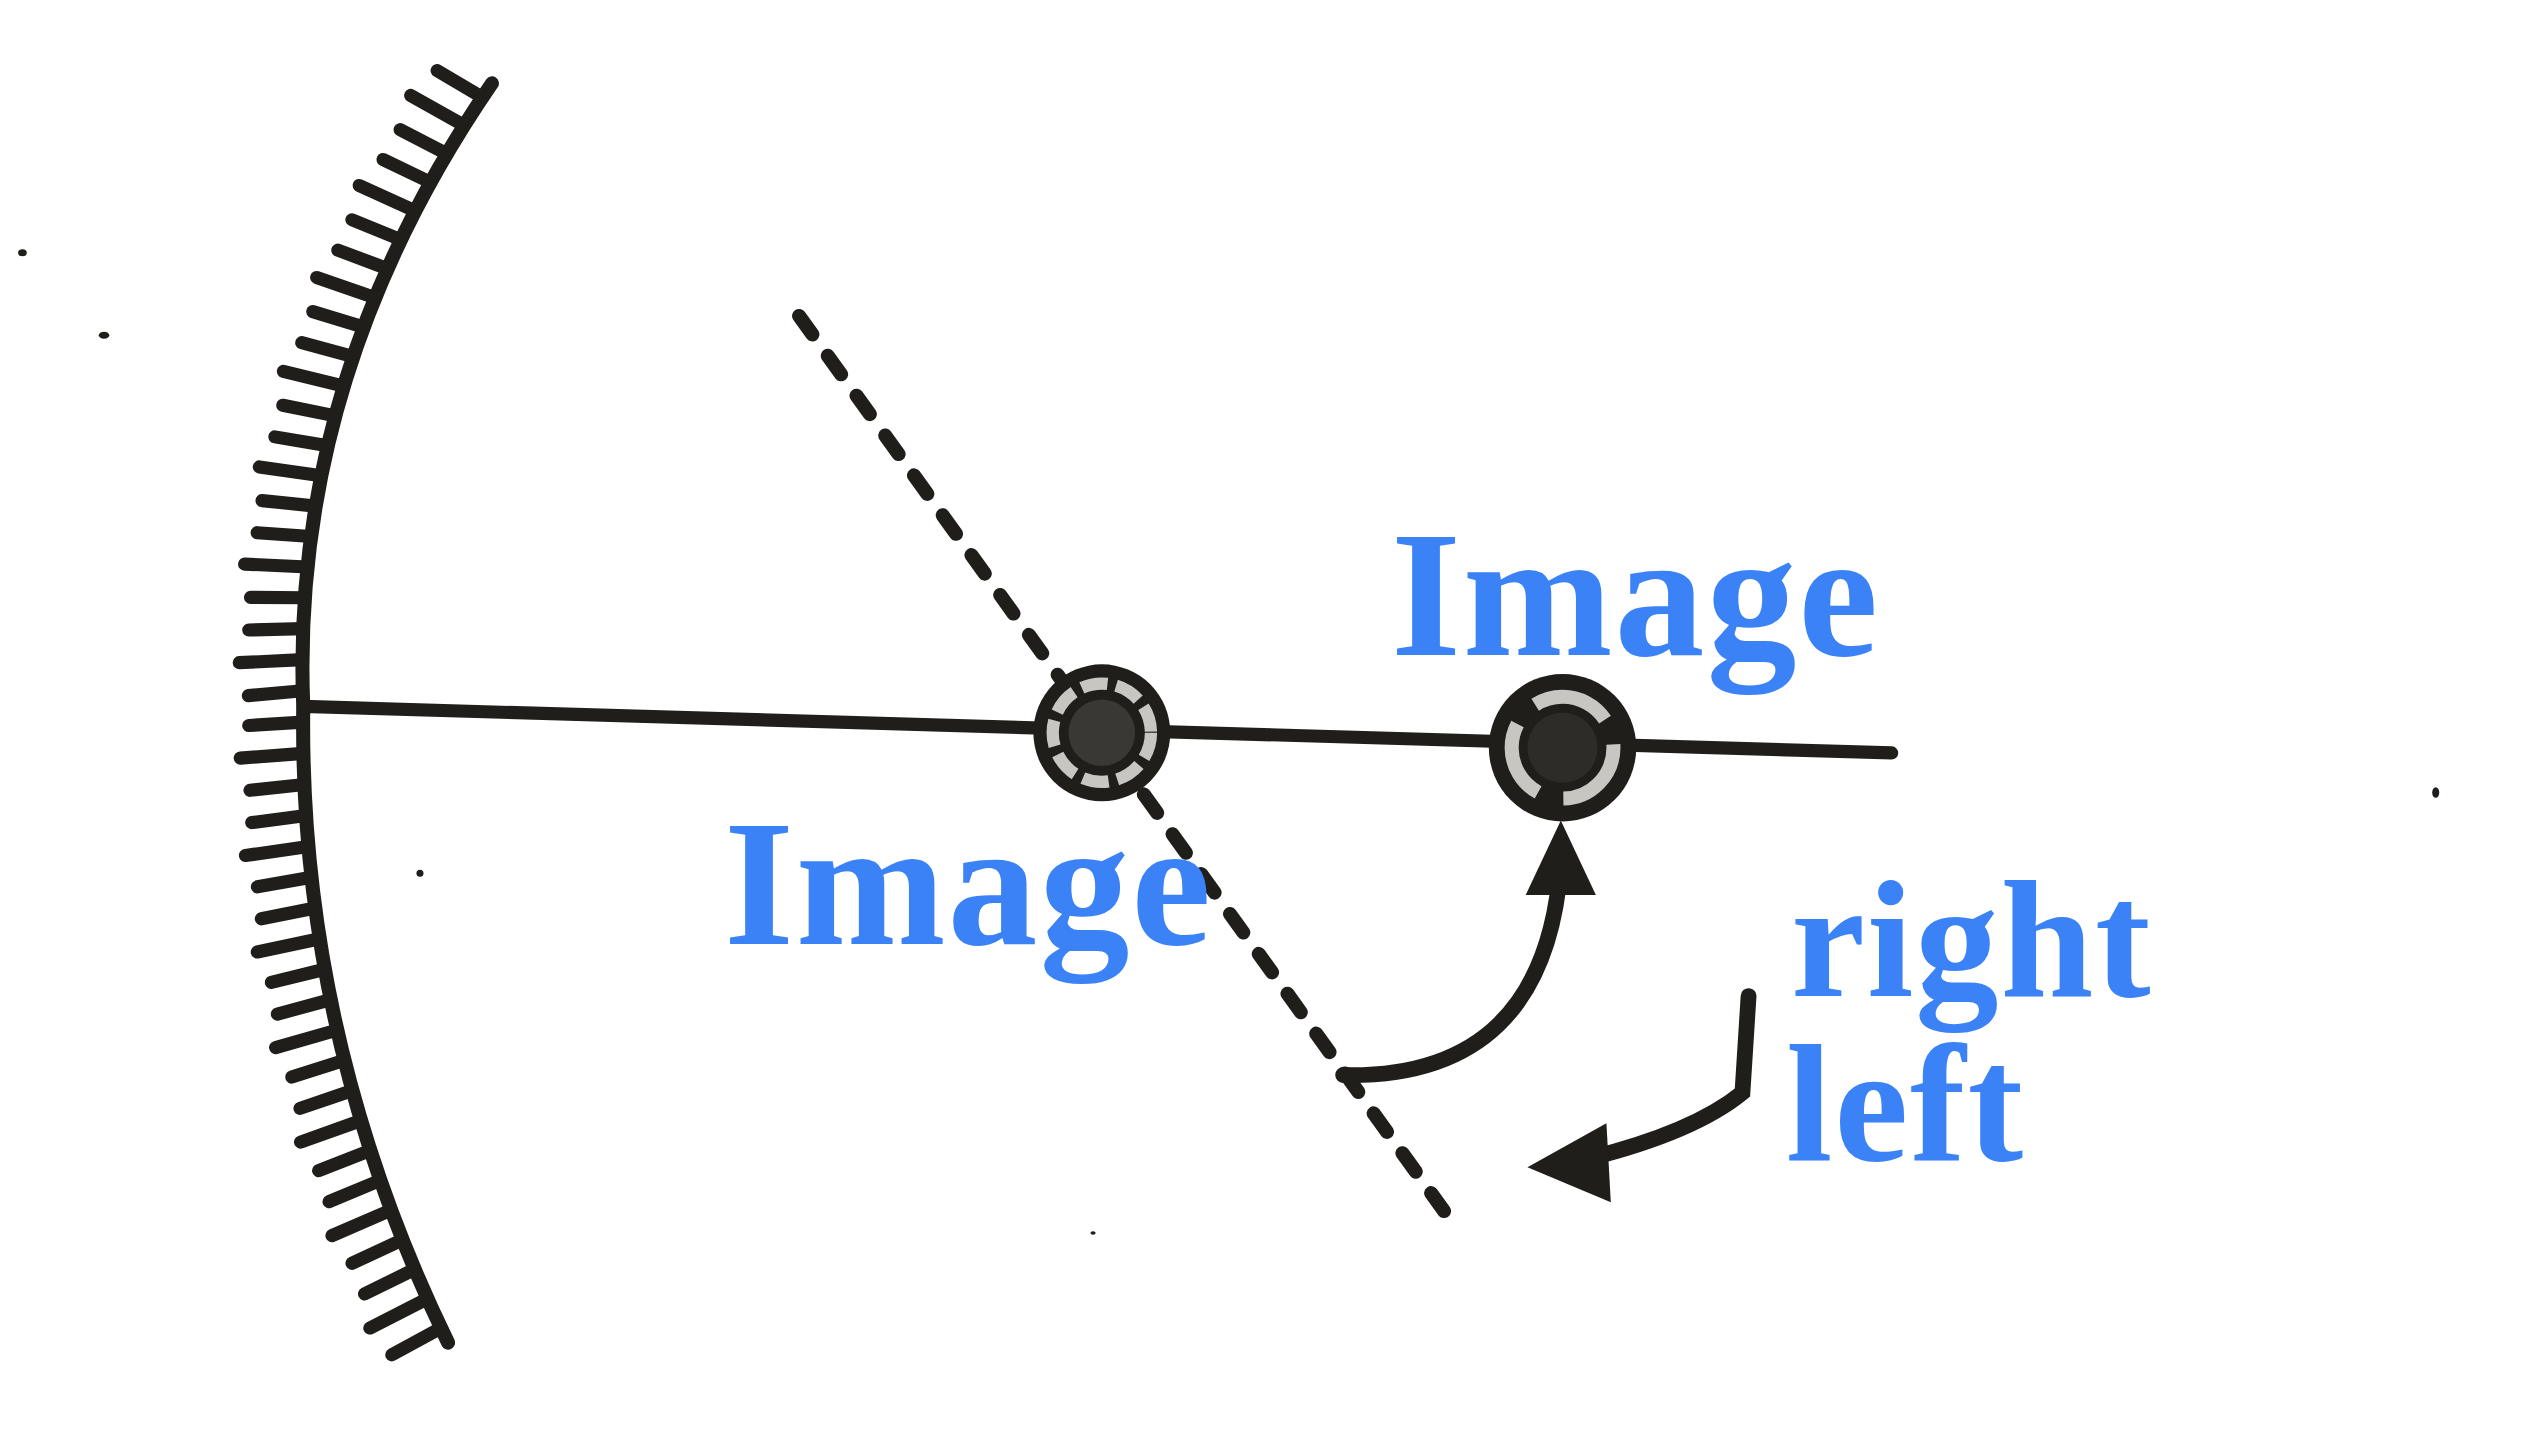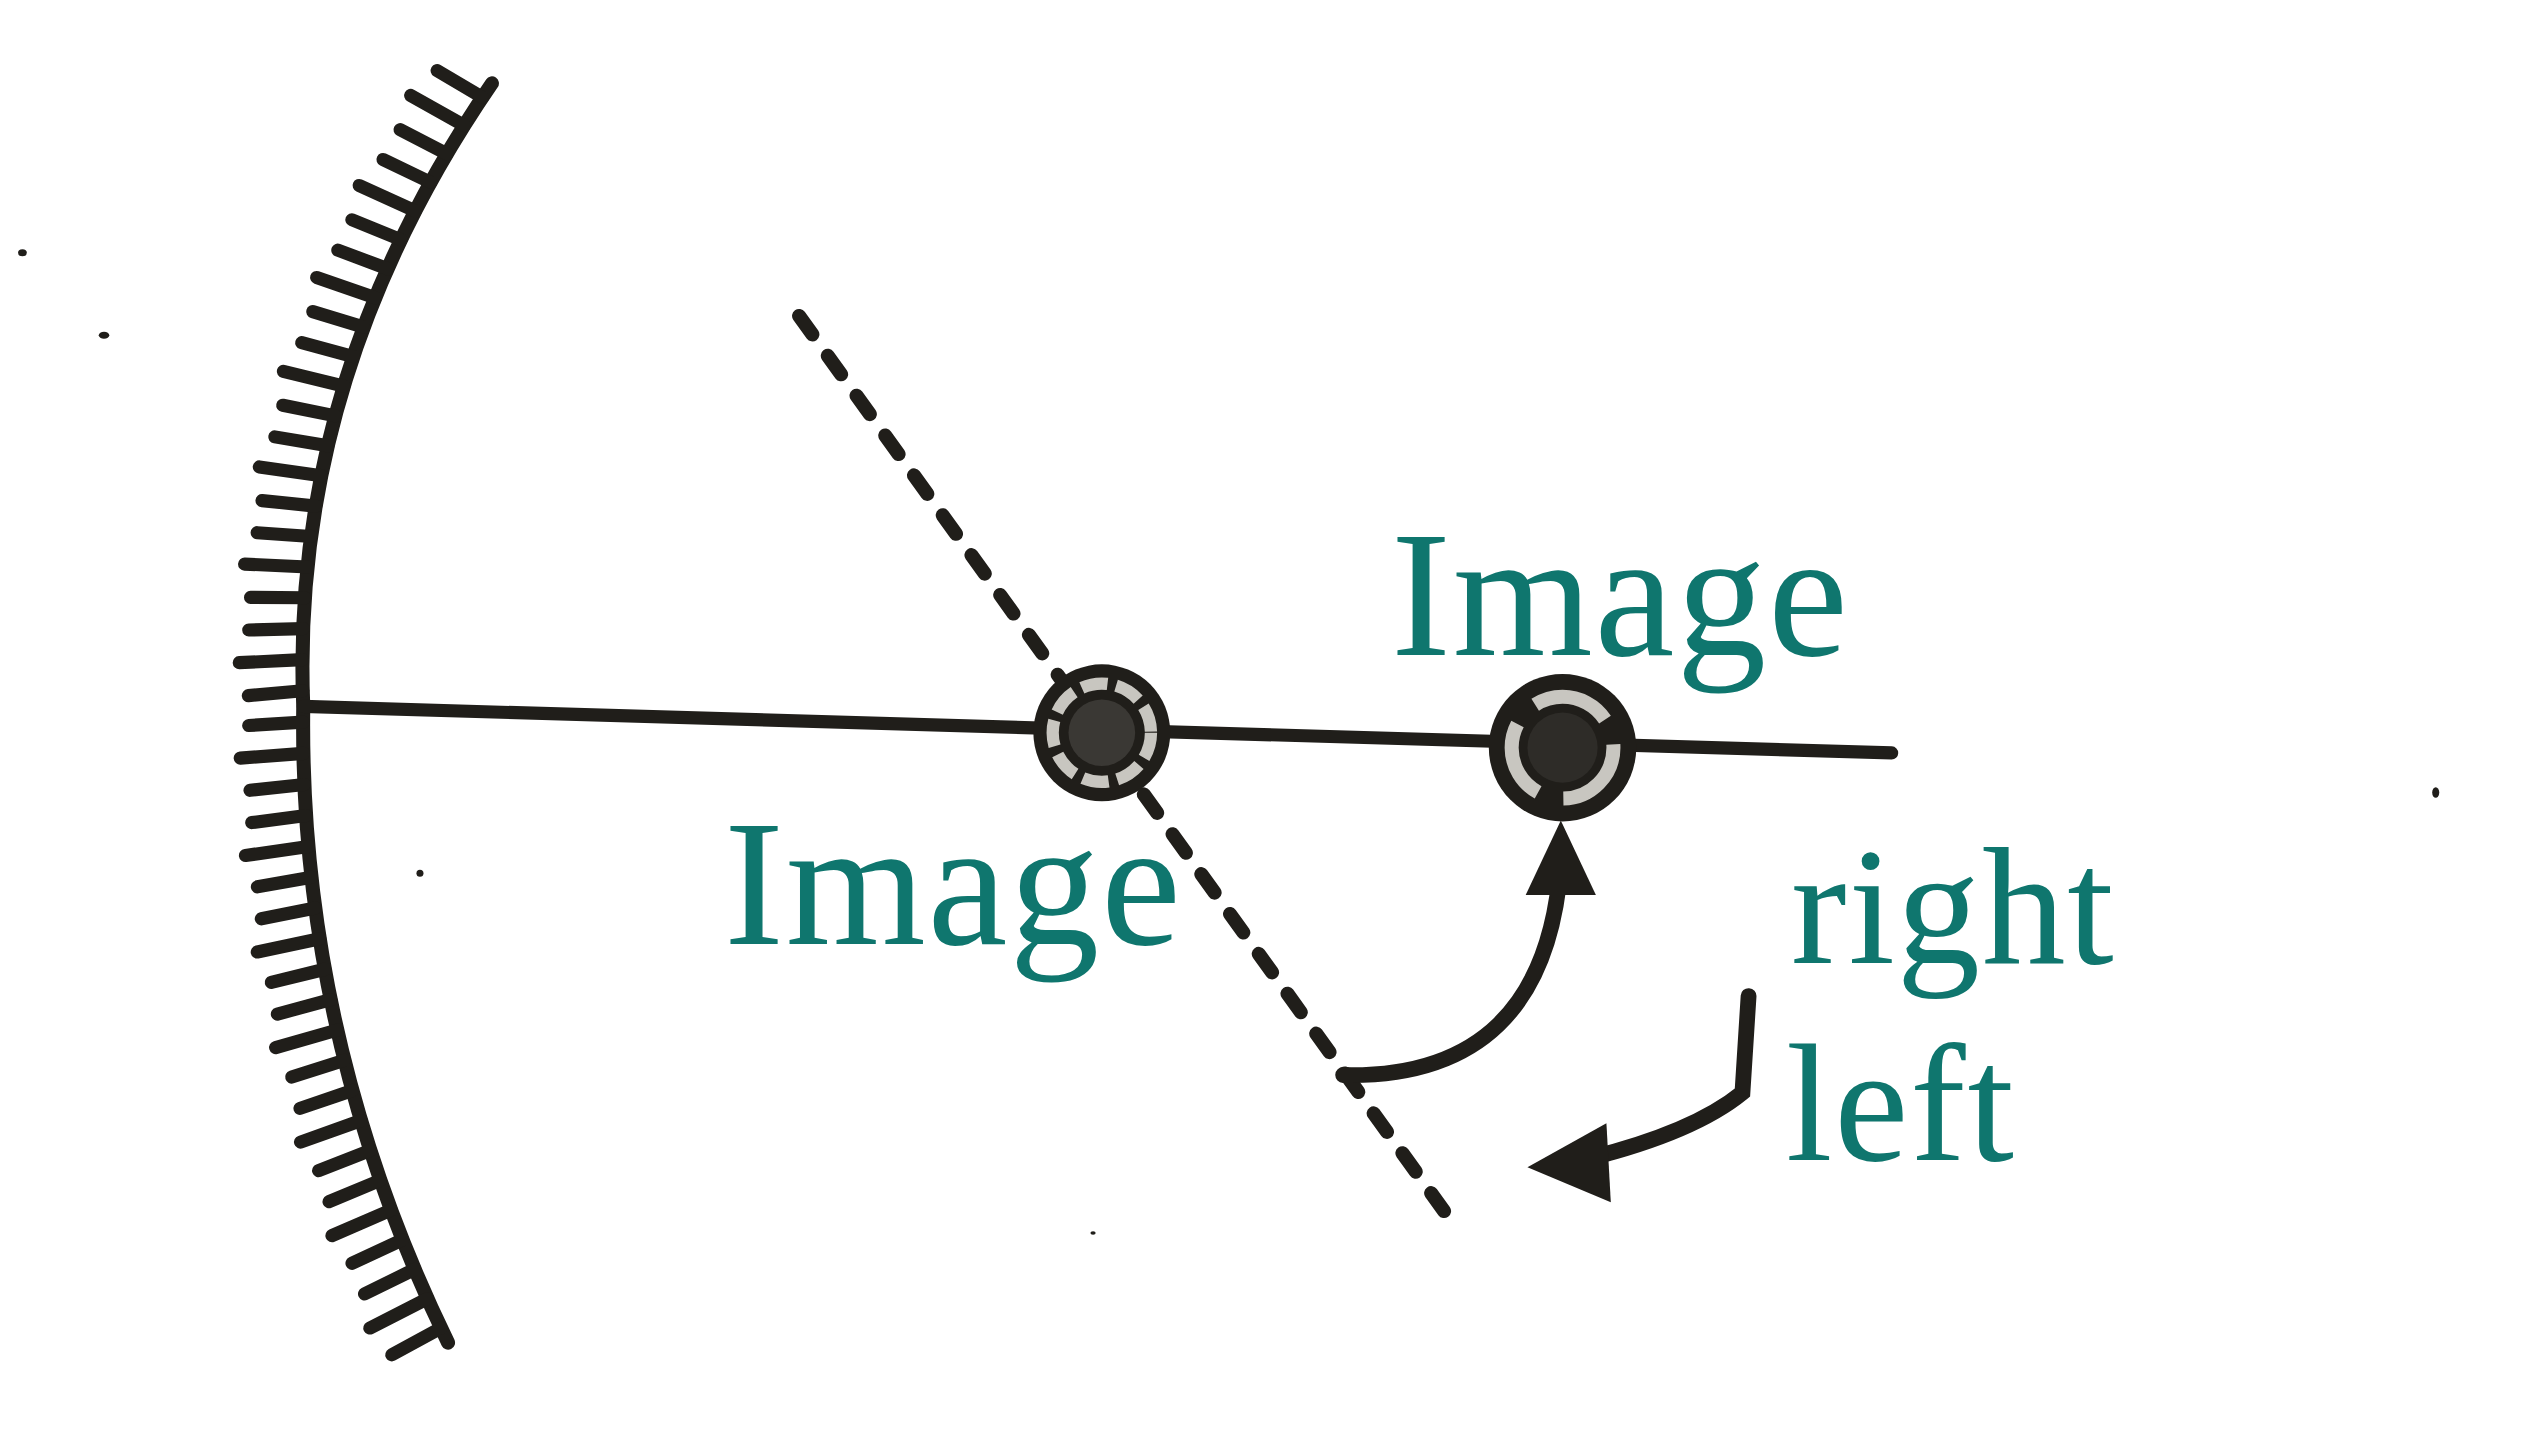--- a/index.html
+++ b/index.html
@@ -16,29 +16,30 @@
     }
     #canvas {
       position: absolute;
       left: 0;
       top: 0;
       width: 2538px;
       height: 1455px;
     }
     .label {
       position: absolute;
-      color: #0f766e;
+      color: #3b82f6;
       font-family: "Liberation Serif", "DejaVu Serif", serif;
       line-height: 1;
       white-space: nowrap;
       letter-spacing: 1.8px;
+      font-weight: bold;
     }
     #label-image  { left: 1391px; top: 505px;  font-size: 180px; }
     #label-object { left: 724px;  top: 794px;  font-size: 180px; }
-    #label-right  { left: 1791px; top: 823px;  font-size: 167px; }
+    #label-right  { left: 1791px; top: 856px;  font-size: 167px; }
     #label-left   { left: 1786px; top: 1020px; font-size: 167px; }
   </style>
 </head>
 <body>
 
 <svg id="canvas" viewBox="0 0 2891 1658" xmlns="http://www.w3.org/2000/svg">
 
   <g>
     <path d="M 560 95 Q 330 430 345 805 Q 340 1180 510 1530" fill="none" stroke="#201e1a" stroke-width="16" stroke-linecap="round"></path>
     <g id="hatching" stroke="#201e1a" stroke-width="15" stroke-linecap="round">

